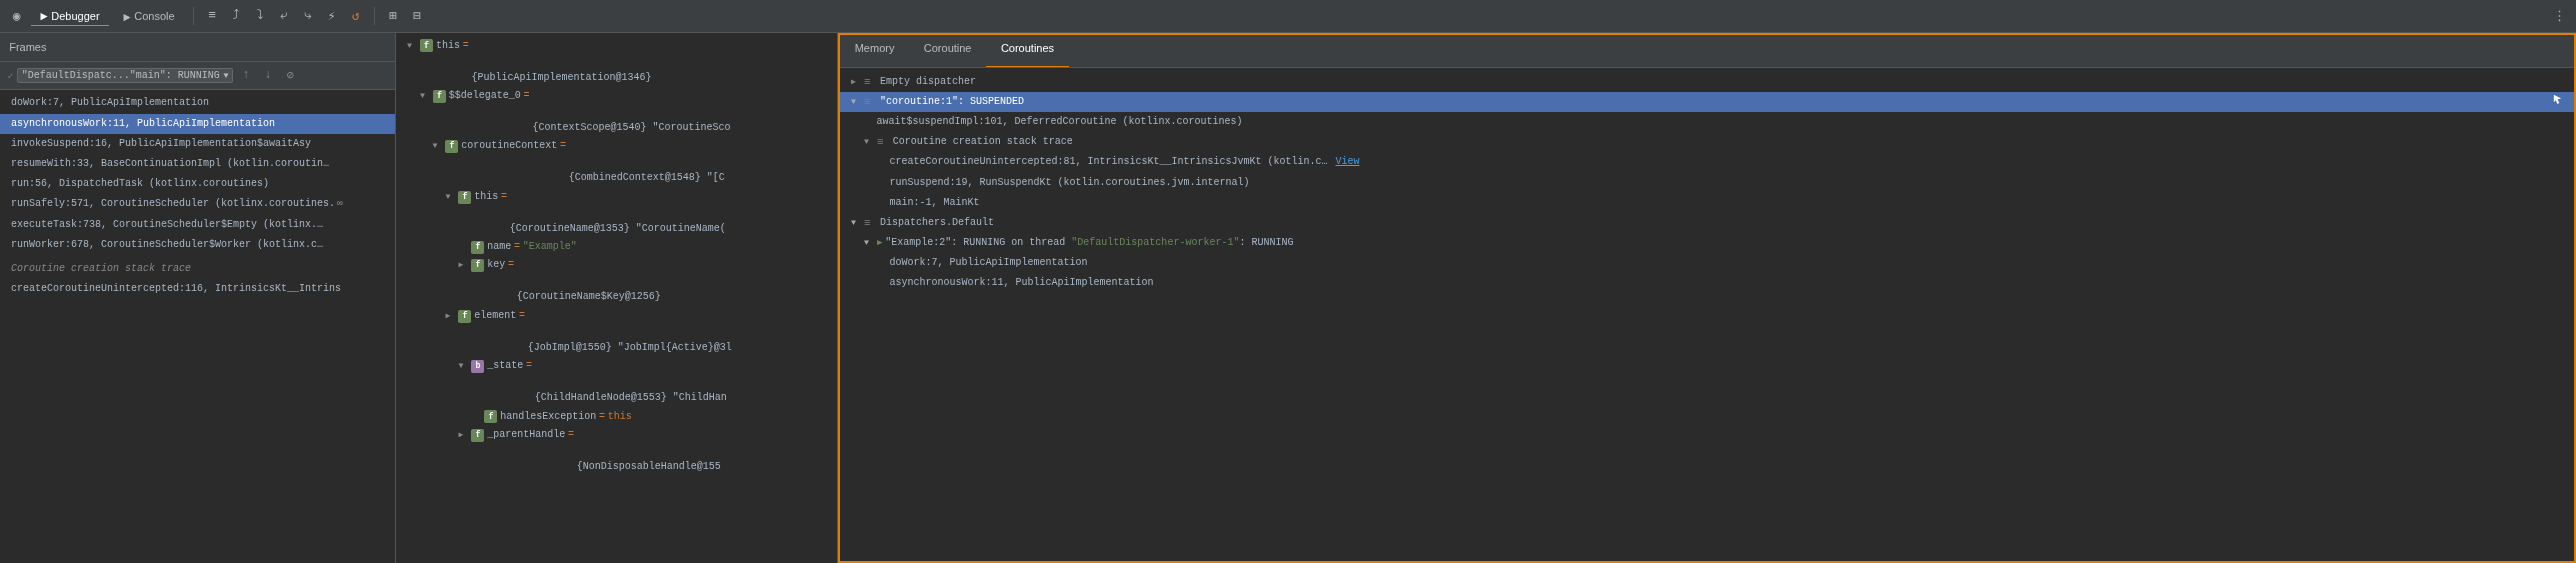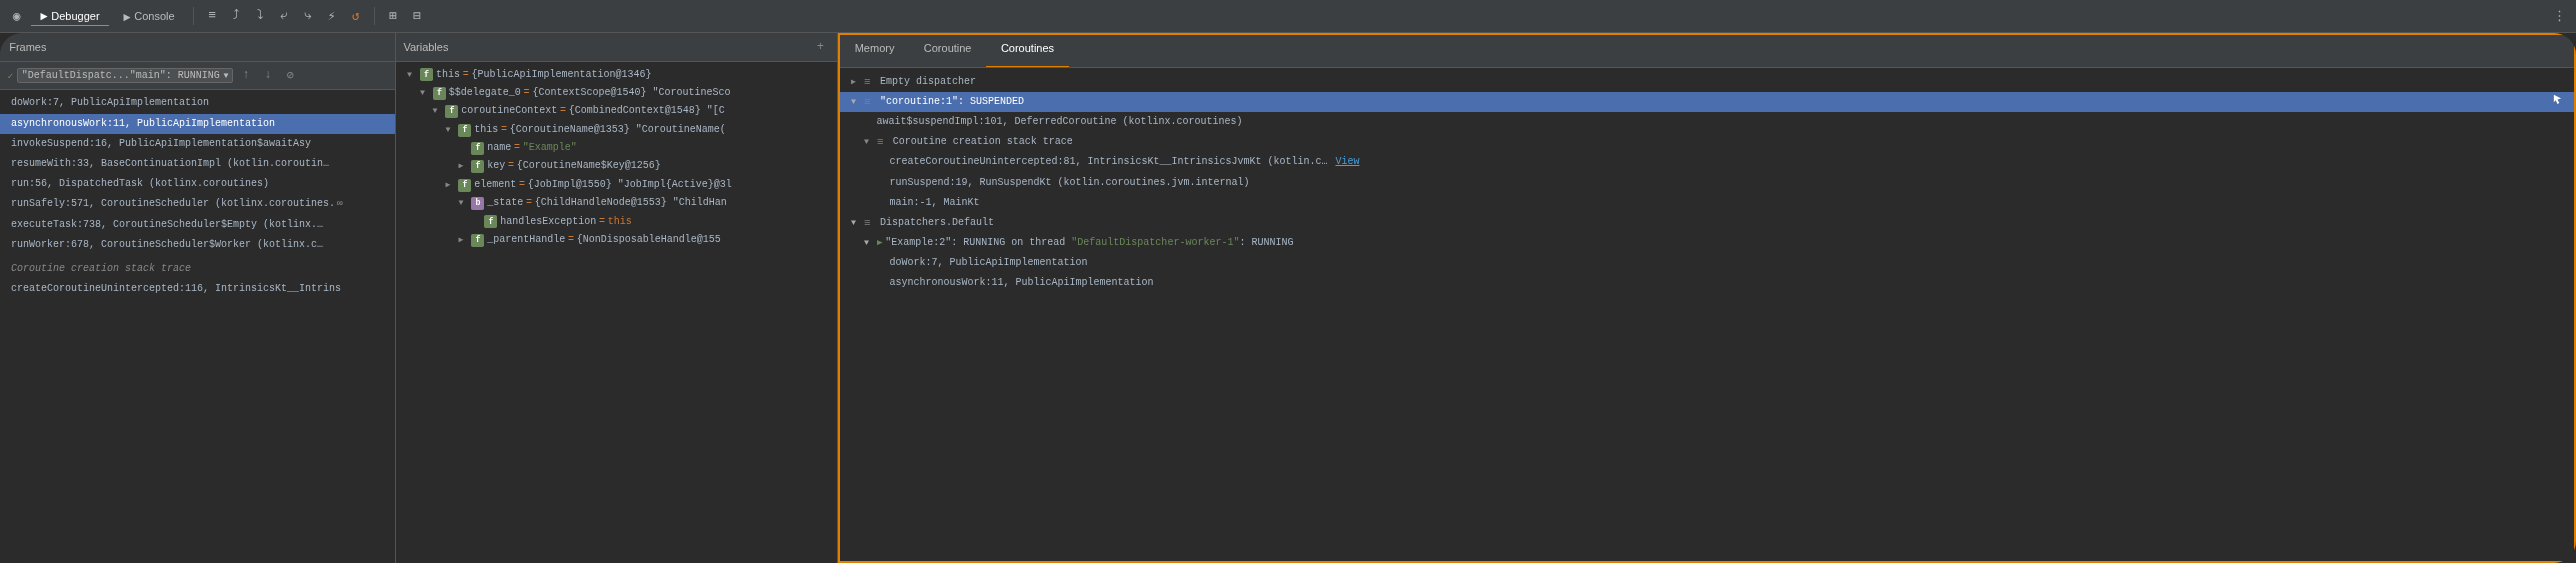--- a/index.html
+++ b/index.html
@@ -48,21 +48,20 @@
     .toolbar-sep {
       width: 0.9px; height: 18.4px; background: #555; margin: 0 3.7px;
     }
     .toolbar-spacer { flex: 1; }
 
     
     .main {
       display: flex;
       flex: 1;
       overflow: hidden;
-      border-radius: 22px;
     }
 
     
     .frames-panel {
       width: 396px;
       display: flex;
       flex-direction: column;
       border-right: 0.9px solid #555;
       background: #2b2b2b;
       flex-shrink: 0;
@@ -191,21 +190,21 @@
       margin-right: 2.8px;
       flex-shrink: 0;
       margin-top: 1.8px;
     }
     .var-icon.f { background: #6a8759; color: #fff; }
     .var-icon.b { background: #9876aa; color: #fff; }
     .var-name { color: #a9b7c6; }
     .var-eq { color: #cc7832; margin: 0 2.8px; }
     .var-val { color: #6a8759; }
     .var-val.string { color: #6a8759; }
-    .var-val.obj { color: #a9b7c6; }
+    .var-val.obj { color: #a9b7c6; margin-top: 32px; }
     .var-val.kw { color: #cc7832; }
 
     
     .coroutines-panel {
       flex: 1;
       display: flex;
       flex-direction: column;
       border: 2.8px solid #e08000;
       background: #2b2b2b;
     }
@@ -333,25 +332,20 @@
         <span style="color:#888;margin-left:1.8px;">∞</span>
       </div>
       <div class="frame-item">executeTask:738, CoroutineScheduler$Empty (kotlinx.…</div>
       <div class="frame-item">runWorker:678, CoroutineScheduler$Worker (kotlinx.c…</div>
       <div class="frame-item section-header">Coroutine creation stack trace</div>
       <div class="frame-item">createCoroutineUnintercepted:116, IntrinsicsKt__Intrins</div>
     </div>
   </div>
 
   <div class="variables-panel">
-    <div class="vars-toolbar">
-      <span class="panel-title">Variables</span>
-      <div style="flex:1;"></div>
-      <div class="selector-btn">+</div>
-    </div>
     <div class="vars-list">
 
       <div class="var-row">
         <span class="var-indent" style="width:3.7px;"></span>
         <span class="var-toggle">▼</span>
         <span class="var-icon f">f</span>
         <span class="var-name">this</span>
         <span class="var-eq">=</span>
         <span class="var-val obj">{PublicApiImplementation@1346}</span>
       </div>

